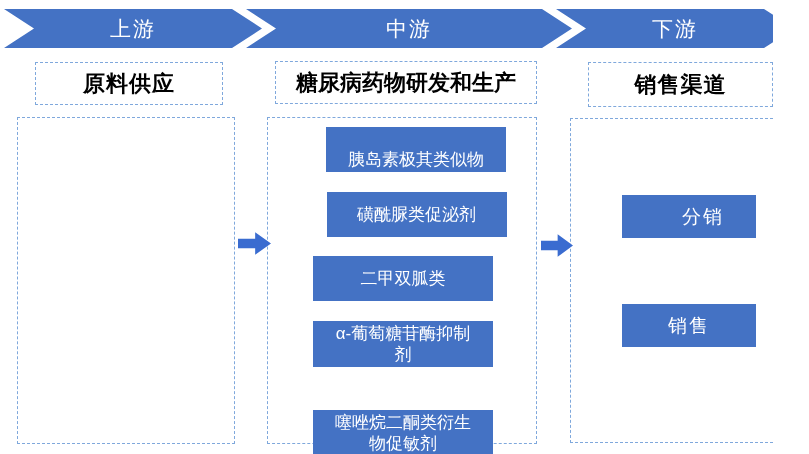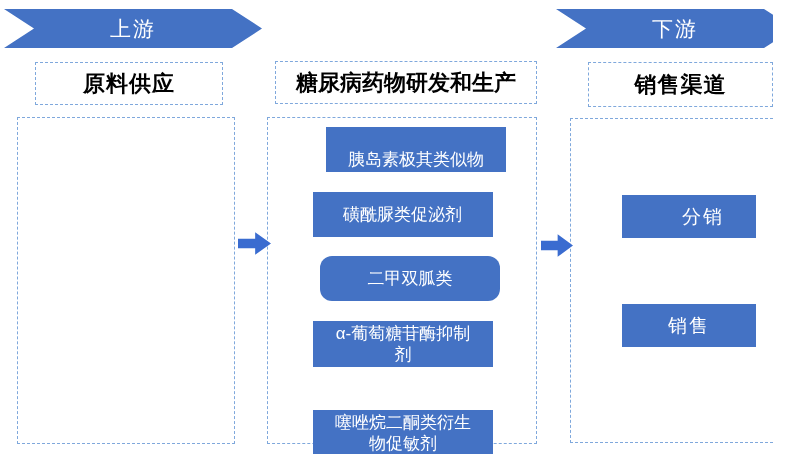--- a/index.html
+++ b/index.html
@@ -81,22 +81,22 @@
   }
   .item-box .item-label {
     color: #fff;
     font-size: 17px;
     line-height: 21px;
     white-space: pre-line;
   }
   .it-l1 { left: 60px;  top: 225px; width: 133px; height: 44px; }
   .it-l1 .item-label { font-size: 19px; }
   .it-m1 { left: 326px; top: 127px; width: 180px; height: 45px; align-items: flex-end; }
-  .it-m2 { left: 313px; top: 192px; width: 180px; height: 45px; padding-left: 9px; }
-  .it-m3 { left: 320px; top: 256px; width: 180px; height: 45px; border-radius: 12px; }
+  .it-m2 { left: 327px; top: 192px; width: 180px; height: 45px; padding-left: 9px; }
+  .it-m3 { left: 313px; top: 256px; width: 180px; height: 45px; }
   .it-m4 { left: 313px; top: 321px; width: 180px; height: 46px; }
   .it-m5 { left: 313px; top: 385px; width: 180px; height: 46px; margin-top: 25px; }
   .it-r1 { left: 622px; top: 195px; width: 134px; height: 43px; }
   .it-r1 .item-label { font-size: 19px; letter-spacing: 2px; margin-left: 28px; }
   .it-r2 { left: 622px; top: 304px; width: 134px; height: 43px; }
   .it-r2 .item-label { font-size: 19px; letter-spacing: 2px; }
 
   
   .flow-arrow {
     position: absolute;
@@ -106,20 +106,23 @@
   .arr-1 { left: 238px; top: 230px; width: 33px; height: 27px; }
   .arr-2 { left: 541px; top: 232px; width: 32px; height: 27px; }
 </style>
 </head>
 <body>
 
 <div class="stage">
 
   <div class="chevron chev-1">
     <span class="chevron-label">上游</span>
+  </div>
+  <div class="chevron chev-2">
+    <span class="chevron-label">中游</span>
   </div>
   <div class="chevron chev-3">
     <span class="chevron-label">下游</span>
   </div>
 
   <div class="title-box tbox-1">
     <span class="title-label">原料供应</span>
   </div>
   <div class="title-box tbox-2">
     <span class="title-label">糖尿病药物研发和生产</span>

